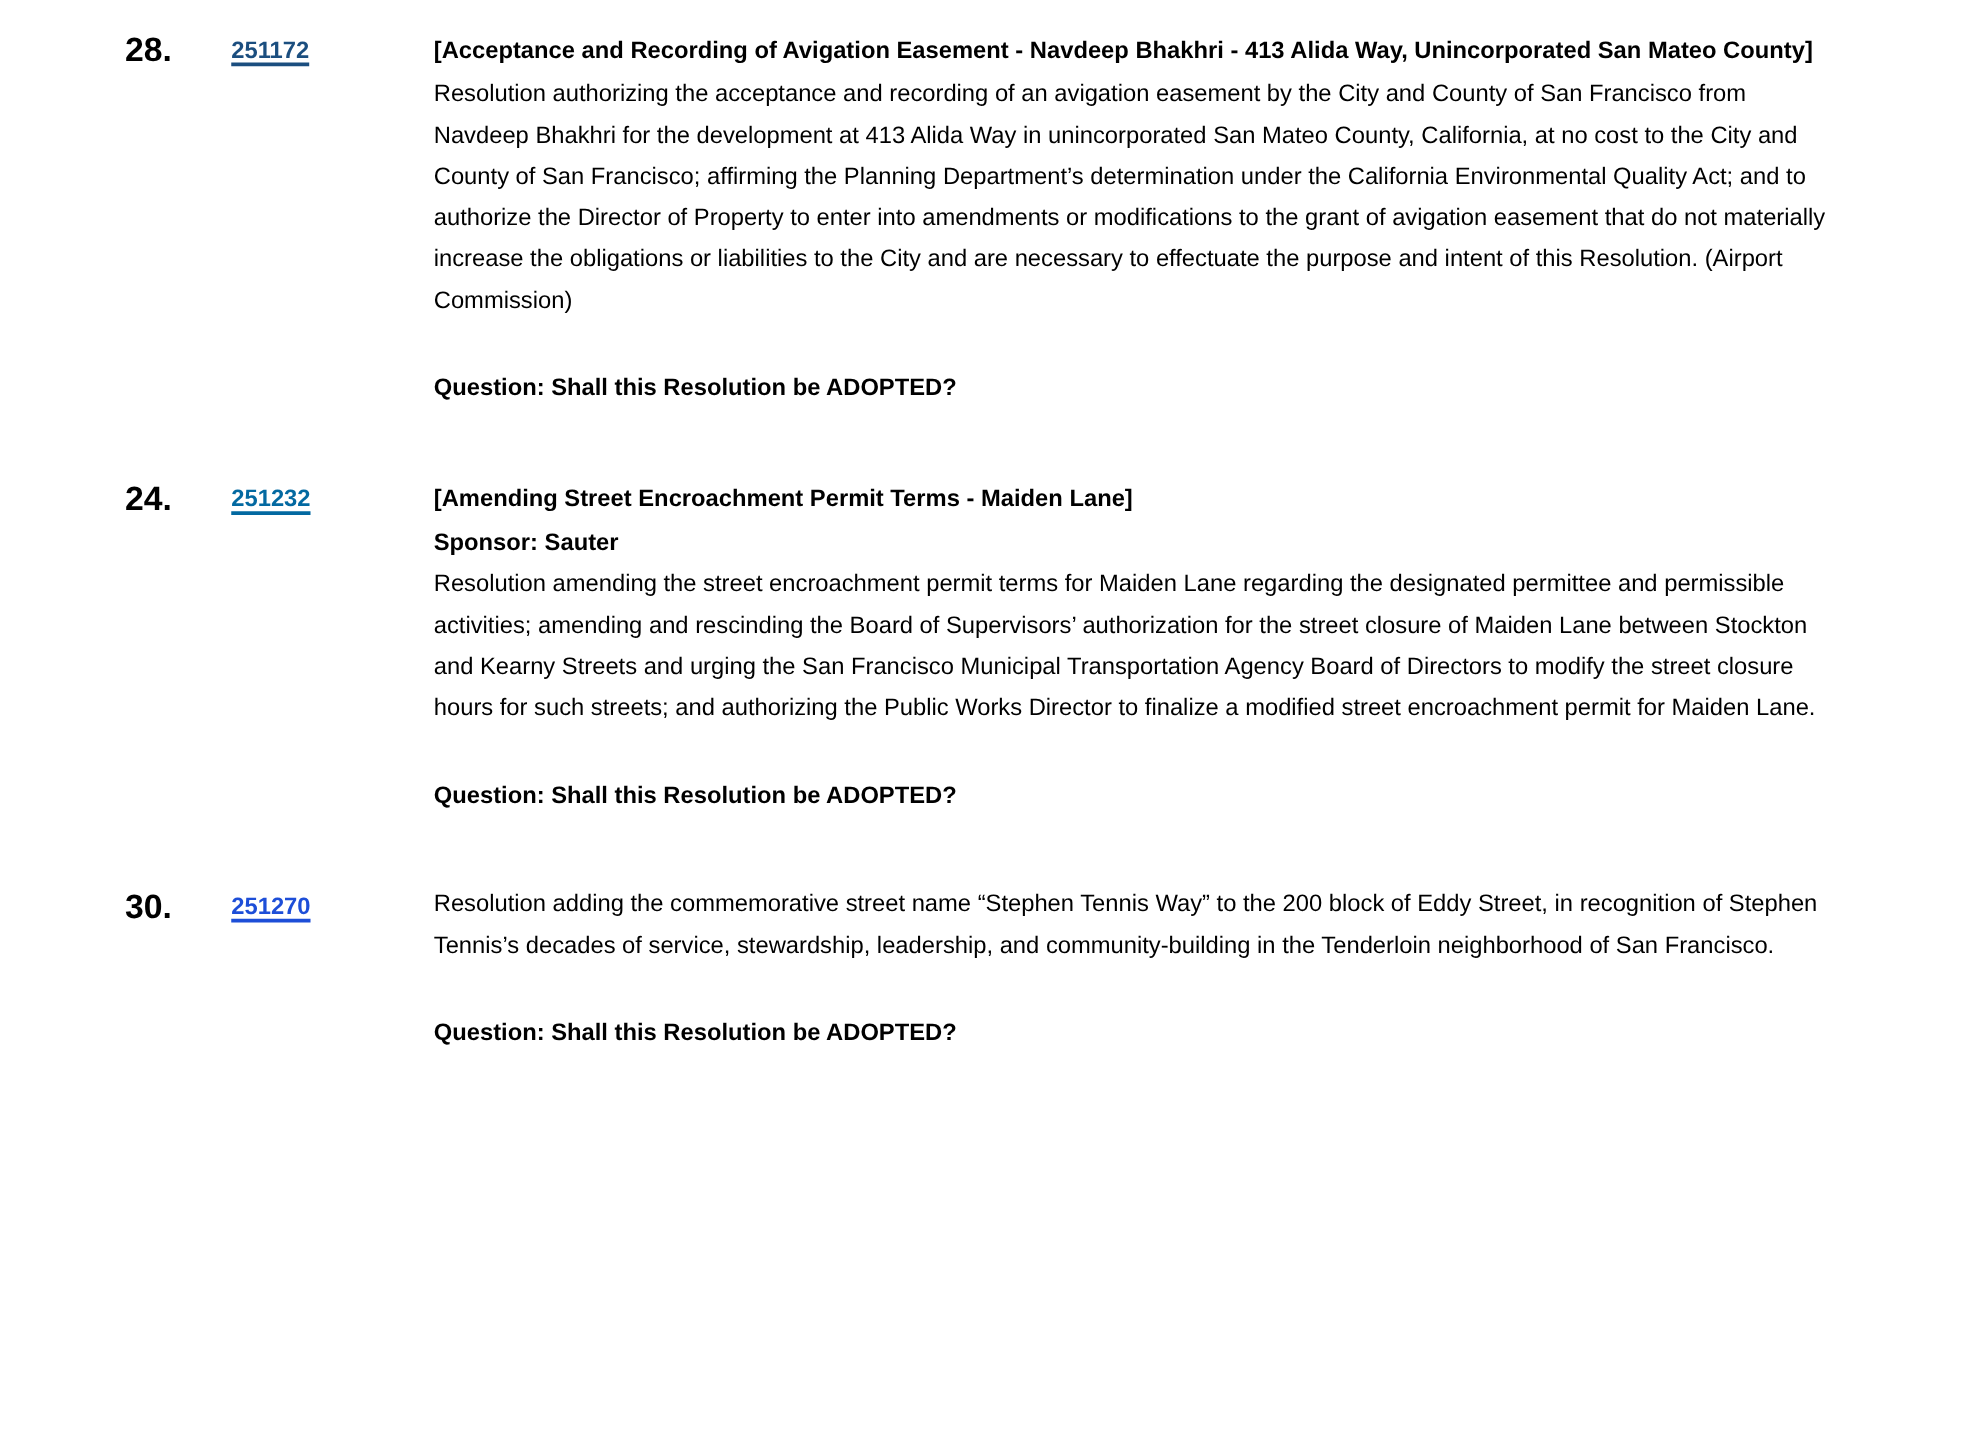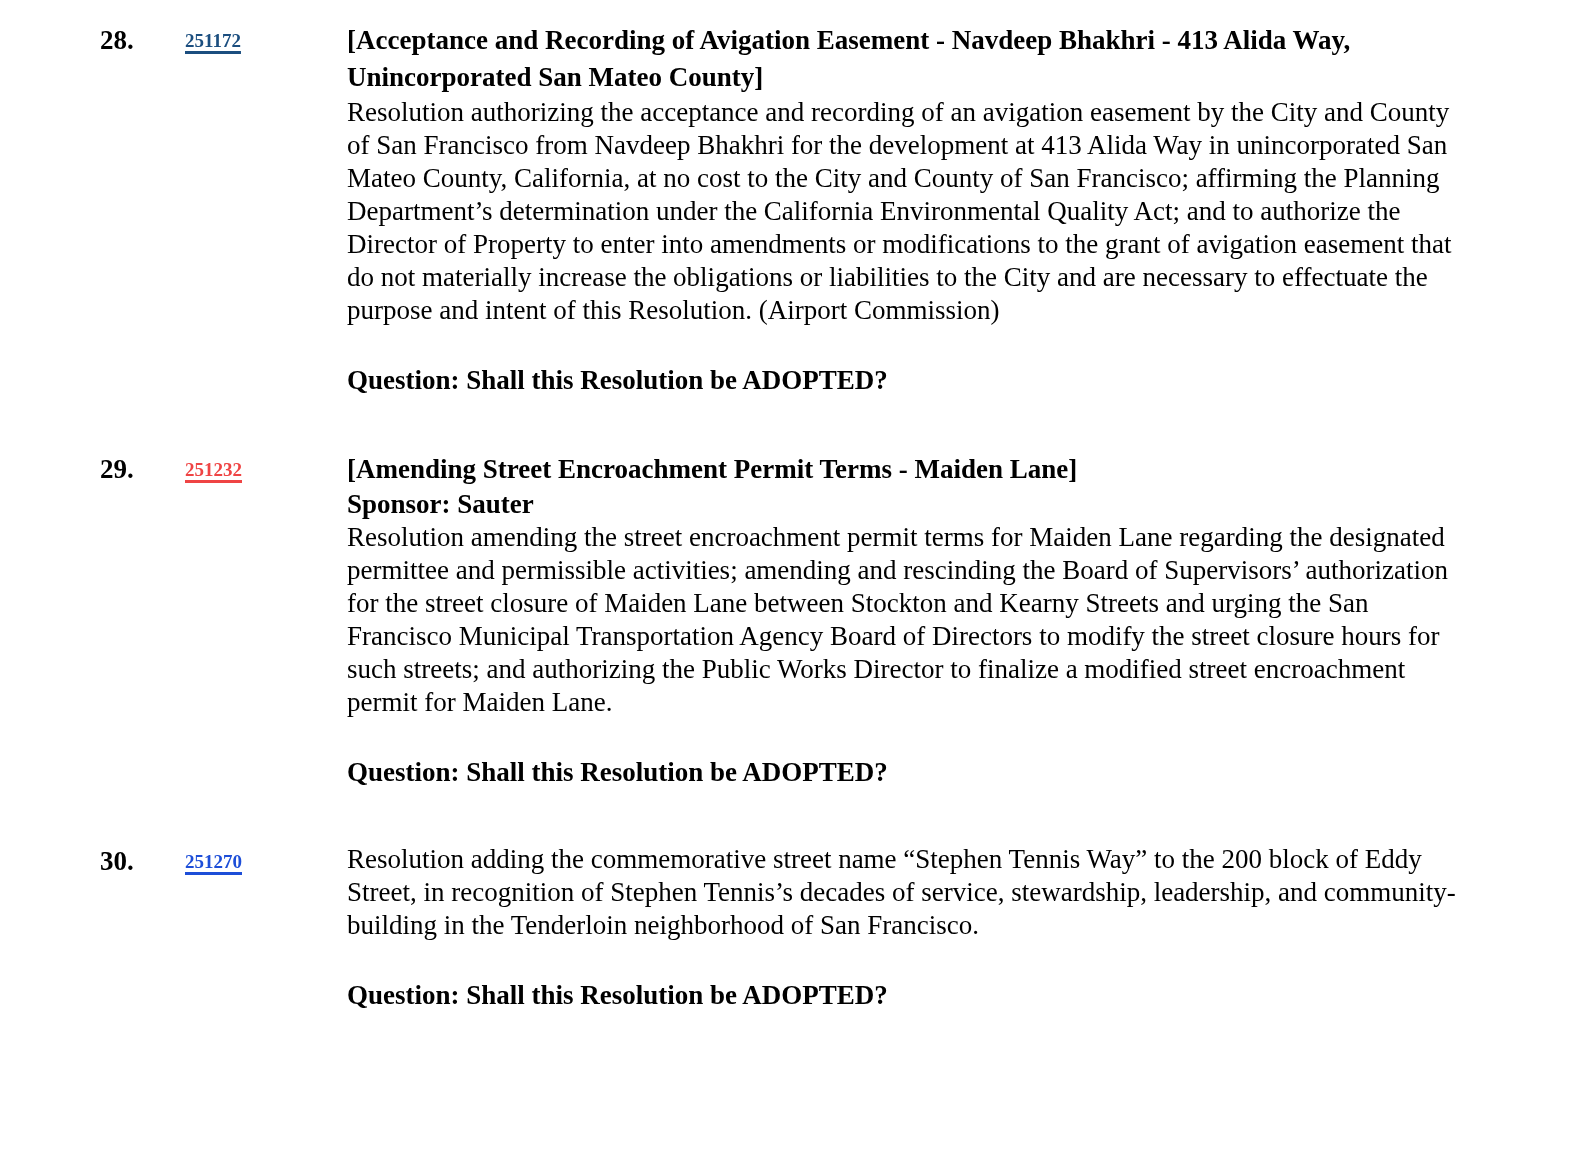--- a/index.html
+++ b/index.html
@@ -2,21 +2,21 @@
 <html><head>
 <meta charset="utf-8">
 <style>
   * { box-sizing: border-box; }
   html, body { margin: 0; padding: 0; background: #ffffff; }
   .page {
     width: 1580px;
     height: 1160px;
     background: #ffffff;
     color: #000000;
-    font-family: Liberation Serif, serif;
+    font-family: Liberation Sans, sans-serif;
     padding: 22px 40px 0 100px;
     overflow: hidden;
   }
   .agenda-item { display: flex; align-items: flex-start; }
   .agenda-item + .agenda-item { margin-top: 54px; }
   .col-num {
     flex: none;
     width: 85px;
     font-size: 27px;
     font-weight: bold;
@@ -29,21 +29,21 @@
     line-height: 37px;
   }
   .file-link {
     font-weight: bold;
     text-decoration: underline;
     text-underline-offset: 4px;
     text-decoration-thickness: 2.5px;
   }
   .col-content {
     width: 1122px;
-    font-size: 27px;
+    font-size: 19px;
     line-height: 33px;
   }
   .item-title { font-weight: bold; line-height: 37px; }
   .item-sponsor { font-weight: bold; }
   .item-body { font-weight: normal; }
   .item-question { font-weight: bold; margin-top: 37px; }
 </style>
 </head>
 <body>
 
@@ -56,23 +56,23 @@
     </div>
     <div class="col-content">
       <div class="item-title">[Acceptance and Recording of Avigation Easement - Navdeep Bhakhri - 413 Alida Way, Unincorporated San Mateo County]</div>
 
       <div class="item-body">Resolution authorizing the acceptance and recording of an avigation easement by the City and County of San Francisco from Navdeep Bhakhri for the development at 413 Alida Way in unincorporated San Mateo County, California, at no cost to the City and County of San Francisco; affirming the Planning Department’s determination under the California Environmental Quality Act; and to authorize the Director of Property to enter into amendments or modifications to the grant of avigation easement that do not materially increase the obligations or liabilities to the City and are necessary to effectuate the purpose and intent of this Resolution. (Airport Commission)</div>
       <div class="item-question">Question: Shall this Resolution be ADOPTED?</div>
     </div>
   </div>
 
   <div class="agenda-item">
-    <div class="col-num">29.</div>
+    <div class="col-num">24.</div>
     <div class="col-file">
-      <a href="#" class="file-link" style="color: #ef4444;">251232</a>
+      <a href="#" class="file-link" style="color: #0369a1;">251232</a>
     </div>
     <div class="col-content">
       <div class="item-title">[Amending Street Encroachment Permit Terms - Maiden Lane]</div>
       <div class="item-sponsor">Sponsor: Sauter</div>
       <div class="item-body">Resolution amending the street encroachment permit terms for Maiden Lane regarding the designated permittee and permissible activities; amending and rescinding the Board of Supervisors’ authorization for the street closure of Maiden Lane between Stockton and Kearny Streets and urging the San Francisco Municipal Transportation Agency Board of Directors to modify the street closure hours for such streets; and authorizing the Public Works Director to finalize a modified street encroachment permit for Maiden Lane.</div>
       <div class="item-question">Question: Shall this Resolution be ADOPTED?</div>
     </div>
   </div>
 
   <div class="agenda-item">

